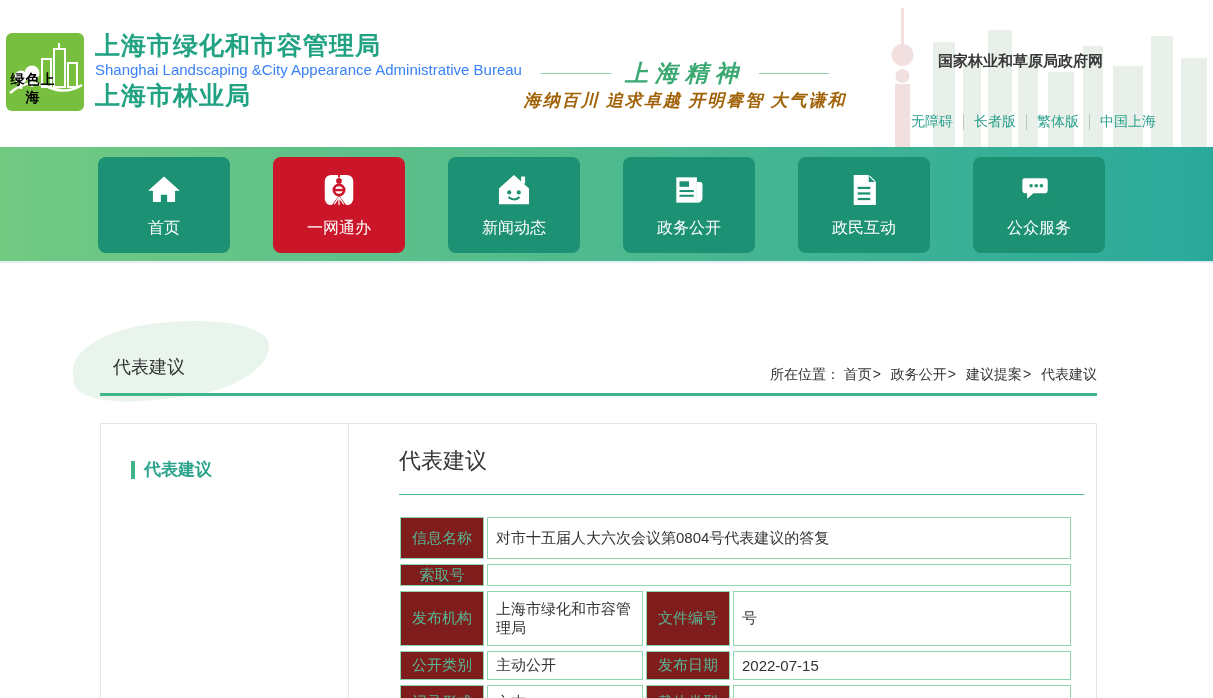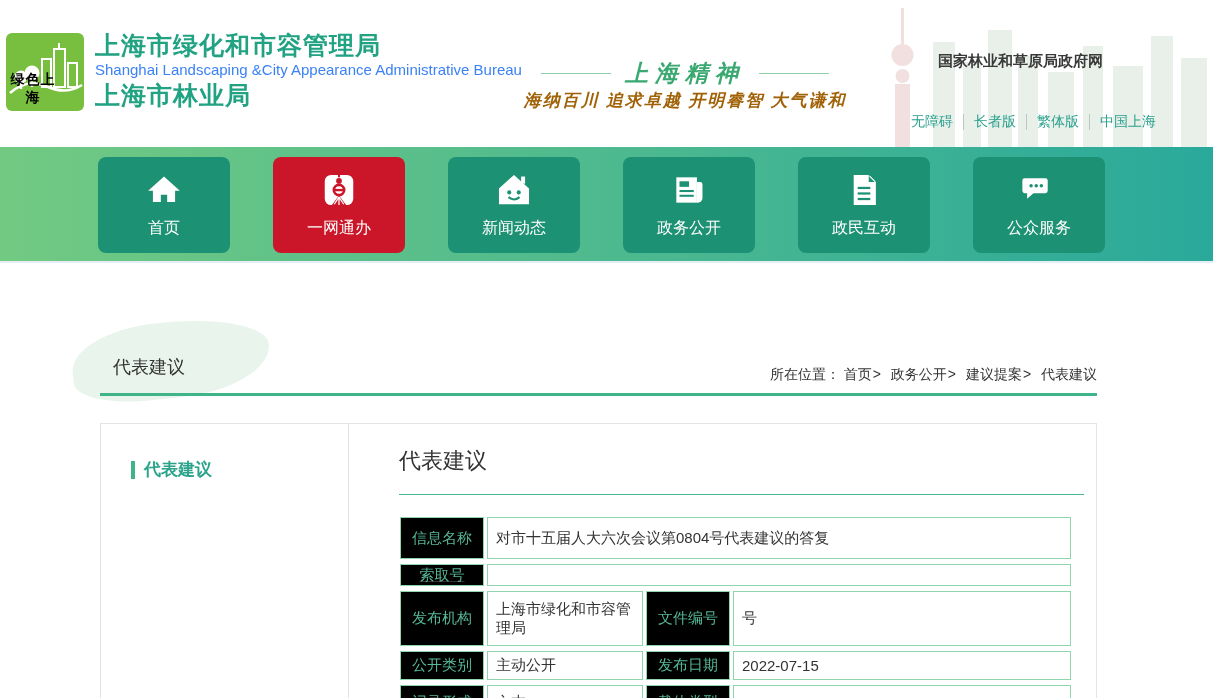--- a/index.html
+++ b/index.html
@@ -81,21 +81,21 @@
   .side-item { margin:34px 0 0 30px; display:flex; align-items:center; gap:9px; cursor:pointer; }
   .side-bar-mark { width:4px; height:18px; background:#3fb489; }
   .side-label { font-size:17px; font-weight:bold; color:#2aa38a; }
 
   .content { position:absolute; left:248px; top:0; right:0; bottom:0; }
   .content-title { position:absolute; left:50px; top:22px; font-size:22px; color:#333; }
   .content-underline { position:absolute; left:50px; top:70px; width:685px; height:1px; background:#49b795; }
 
   .info-table { position:absolute; left:48px; top:88px; border-collapse:separate; border-spacing:3px 5px; }
   .info-table td { border:1px solid #8fd5ae; font-size:15px; vertical-align:middle; }
-  .info-table td.lbl { background:#000000; color:#56b795; text-align:center; width:84px; }
+  .info-table td.lbl { background:#7f1d1d; color:#56b795; text-align:center; width:84px; }
   .info-table td.v2 { width:156px; }
   .info-table td.v4 { width:338px; }
   .info-table td.val { color:#333; padding:4px 8px; background:#fff; }
   .r1 { height:42px; } .r2 { height:22px;text-decoration:underline; } .r3 { height:55px; } .r4 { height:24px; } .r5 { height:34px; }
 </style>
 </head>
 <body>
 
 <div class="header">
   <svg class="skyline" width="380" height="147" viewBox="0 0 380 147">

